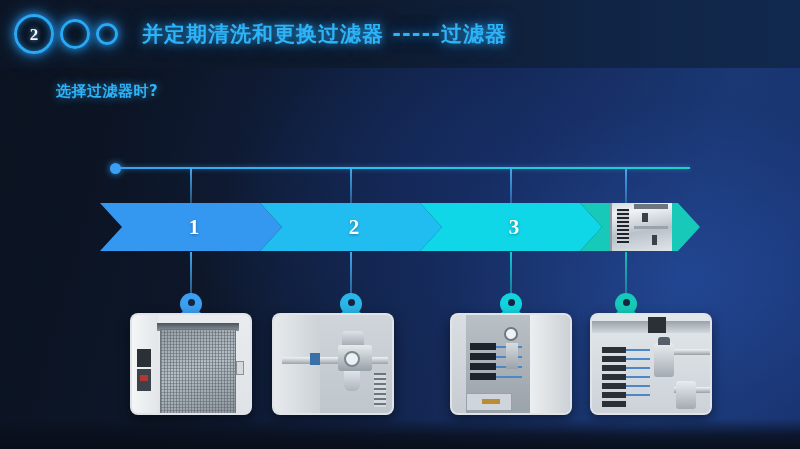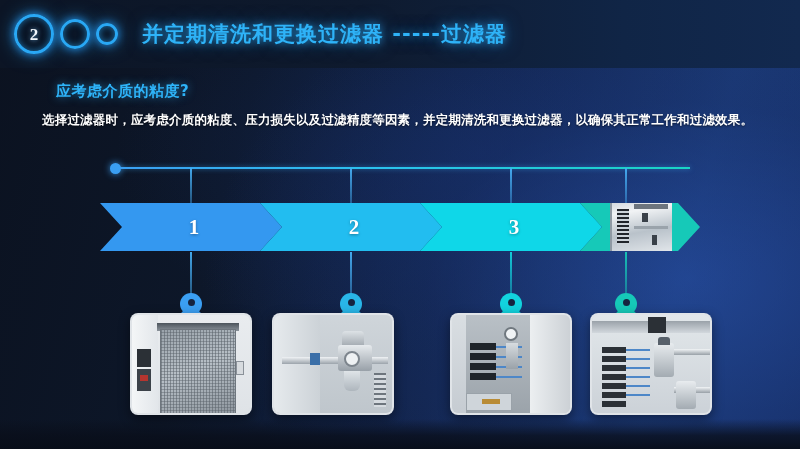--- a/index.html
+++ b/index.html
@@ -217,22 +217,21 @@
     <div class="rings">
       <div class="ring r1">
         <span class="ring-num">2</span>
       </div>
       <div class="ring r2"></div>
       <div class="ring r3"></div>
     </div>
     <div class="header-title">并定期清洗和更换过滤器    -----过滤器</div>
   </div>
 
-  <div class="subhead">应考虑介质的粘度?</div>
-  <div class="para">选择过滤器时，应考虑介质的粘度、压力损失以及过滤精度等因素，并定期清洗和更换过滤器，以确保其正常工作和过滤效果。</div>
+  <div class="subhead">选择过滤器时?</div>
 
   <div class="rail-dot"></div>
   <div class="rail"></div>
 
   <div class="vline top" style="left:190px;"></div>
   <div class="vline top" style="left:350px;"></div>
   <div class="vline top" style="left:510px;"></div>
   <div class="vline top" style="left:625px;"></div>
 
   <div class="vline bot" style="left:190px;"></div>

